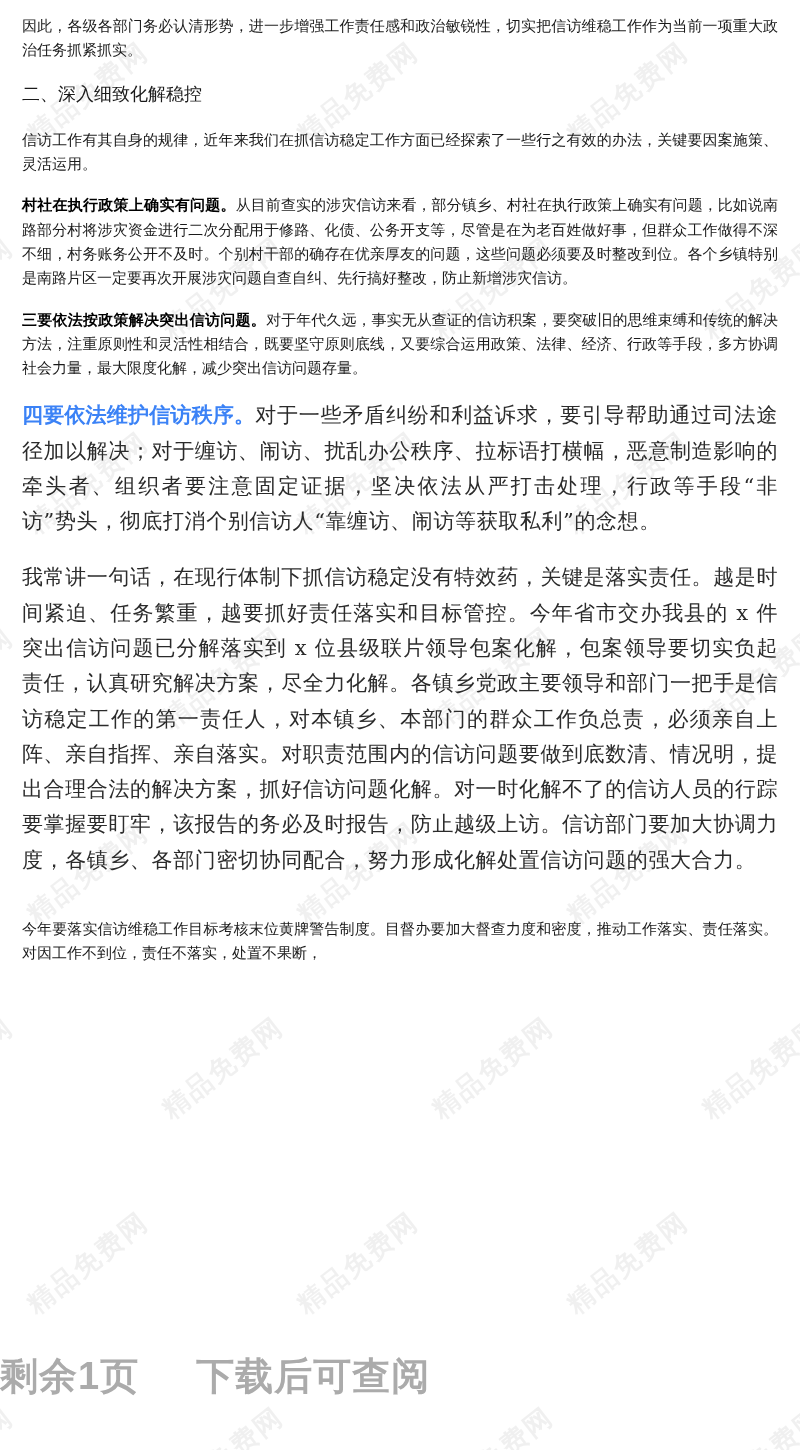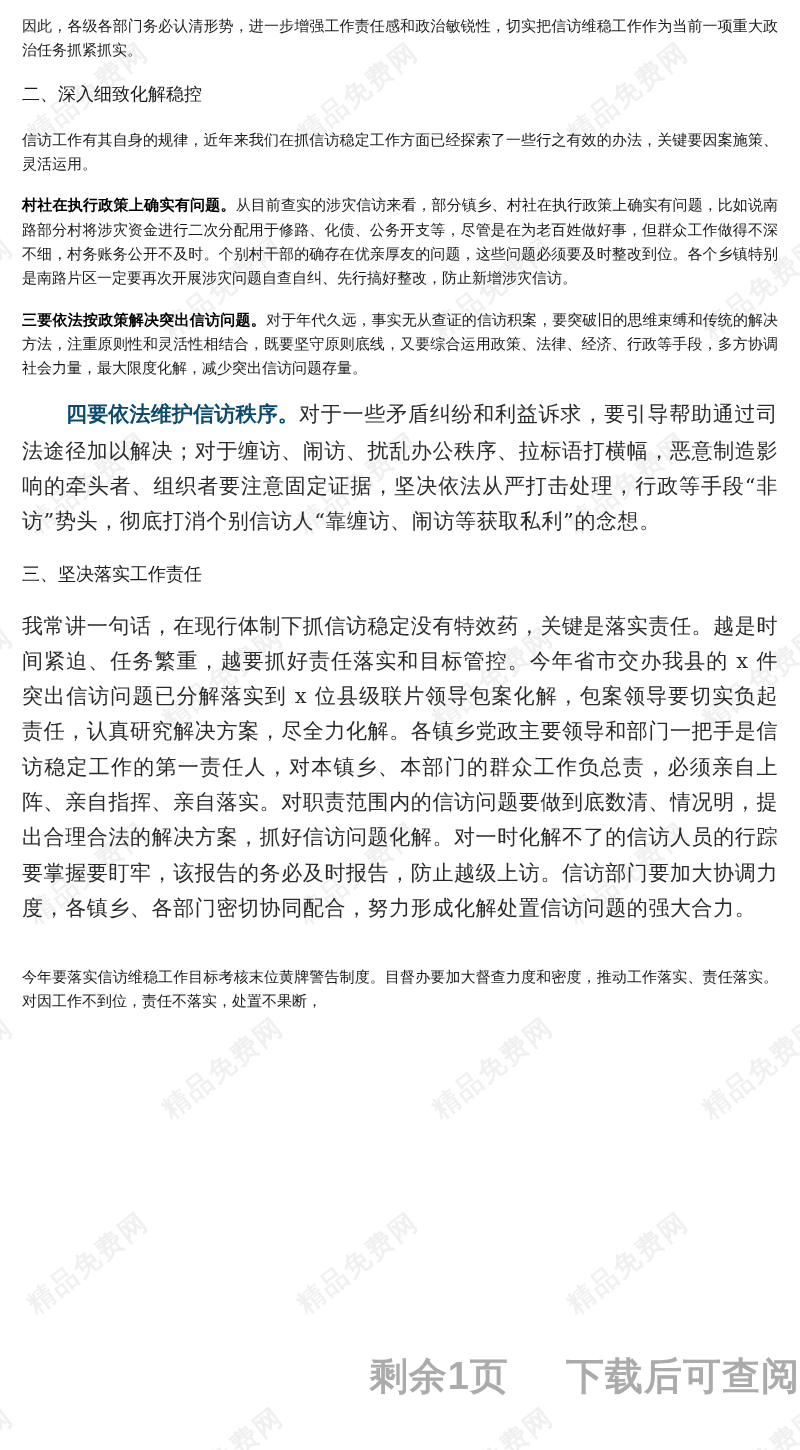--- a/index.html
+++ b/index.html
@@ -82,37 +82,36 @@
   p.kai .rest {
     font-family: "DejaVu Serif", "Liberation Serif", serif;
     color: #2b2b2b;
   }
   p.kai {
     font-size: 21px;
     letter-spacing: 0.6px;
     line-height: 1.68;
   }
   p.kai .lead {
-    font-family: Liberation Mono, monospace;
-    color: #0c4a6e;
+    font-family: Liberation Sans, sans-serif;
+    color: #3b82f6;
     letter-spacing: 0;
-    margin-left: 44px;
   }
 
   .spacer-4 { height: 4px; }
   .spacer-22 { height: 22px; }
 
   
   .footer-banner {
     position: absolute;
     left: 0;
     right: 0;
     bottom: 48px;
     z-index: 3;
-    text-align: right;
+    text-align: left;
     font-family: "Liberation Sans", "DejaVu Sans", sans-serif;
     font-weight: 700;
     font-size: 38px;
     letter-spacing: 1px;
     color: #ababab;
     user-select: none;
   }
   .footer-banner .gap {
     display: inline-block;
     width: 34px;
@@ -164,21 +163,20 @@
 
 
     <p class="para"><span class="lead">村社在执行政策上确实有问题。</span><span class="rest">从目前查实的涉灾信访来看，部分镇乡、村社在执行政策上确实有问题，比如说南路部分村将涉灾资金进行二次分配用于修路、化债、公务开支等，尽管是在为老百姓做好事，但群众工作做得不深不细，村务账务公开不及时。个别村干部的确存在优亲厚友的问题，这些问题必须要及时整改到位。各个乡镇特别是南路片区一定要再次开展涉灾问题自查自纠、先行搞好整改，防止新增涉灾信访。</span></p>
 
     <p class="para"><span class="lead">三要依法按政策解决突出信访问题。</span><span class="rest">对于年代久远，事实无从查证的信访积案，要突破旧的思维束缚和传统的解决方法，注重原则性和灵活性相结合，既要坚守原则底线，又要综合运用政策、法律、经济、行政等手段，多方协调社会力量，最大限度化解，减少突出信访问题存量。</span></p>
 
     <p class="para kai"><span class="lead">四要依法维护信访秩序。</span><span class="rest">对于一些矛盾纠纷和利益诉求，要引导帮助通过司法途径加以解决；对于缠访、闹访、扰乱办公秩序、拉标语打横幅，恶意制造影响的牵头者、组织者要注意固定证据，坚决依法从严打击处理，行政等手段“非访”势头，彻底打消个别信访人“靠缠访、闹访等获取私利”的念想。</span></p>
 
     <div class="spacer-4"></div>
 
-    <p class="heading">三、坚决落实工作责任</p>
 
     <p class="para kai">我常讲一句话，在现行体制下抓信访稳定没有特效药，关键是落实责任。越是时间紧迫、任务繁重，越要抓好责任落实和目标管控。今年省市交办我县的 x 件突出信访问题已分解落实到 x 位县级联片领导包案化解，包案领导要切实负起责任，认真研究解决方案，尽全力化解。各镇乡党政主要领导和部门一把手是信访稳定工作的第一责任人，对本镇乡、本部门的群众工作负总责，必须亲自上阵、亲自指挥、亲自落实。对职责范围内的信访问题要做到底数清、情况明，提出合理合法的解决方案，抓好信访问题化解。对一时化解不了的信访人员的行踪要掌握要盯牢，该报告的务必及时报告，防止越级上访。信访部门要加大协调力度，各镇乡、各部门密切协同配合，努力形成化解处置信访问题的强大合力。</p>
 
     <div class="spacer-22"></div>
 
     <p class="para">今年要落实信访维稳工作目标考核末位黄牌警告制度。目督办要加大督查力度和密度，推动工作落实、责任落实。对因工作不到位，责任不落实，处置不果断，</p>
 
   </div>
 
   <div class="footer-banner">

